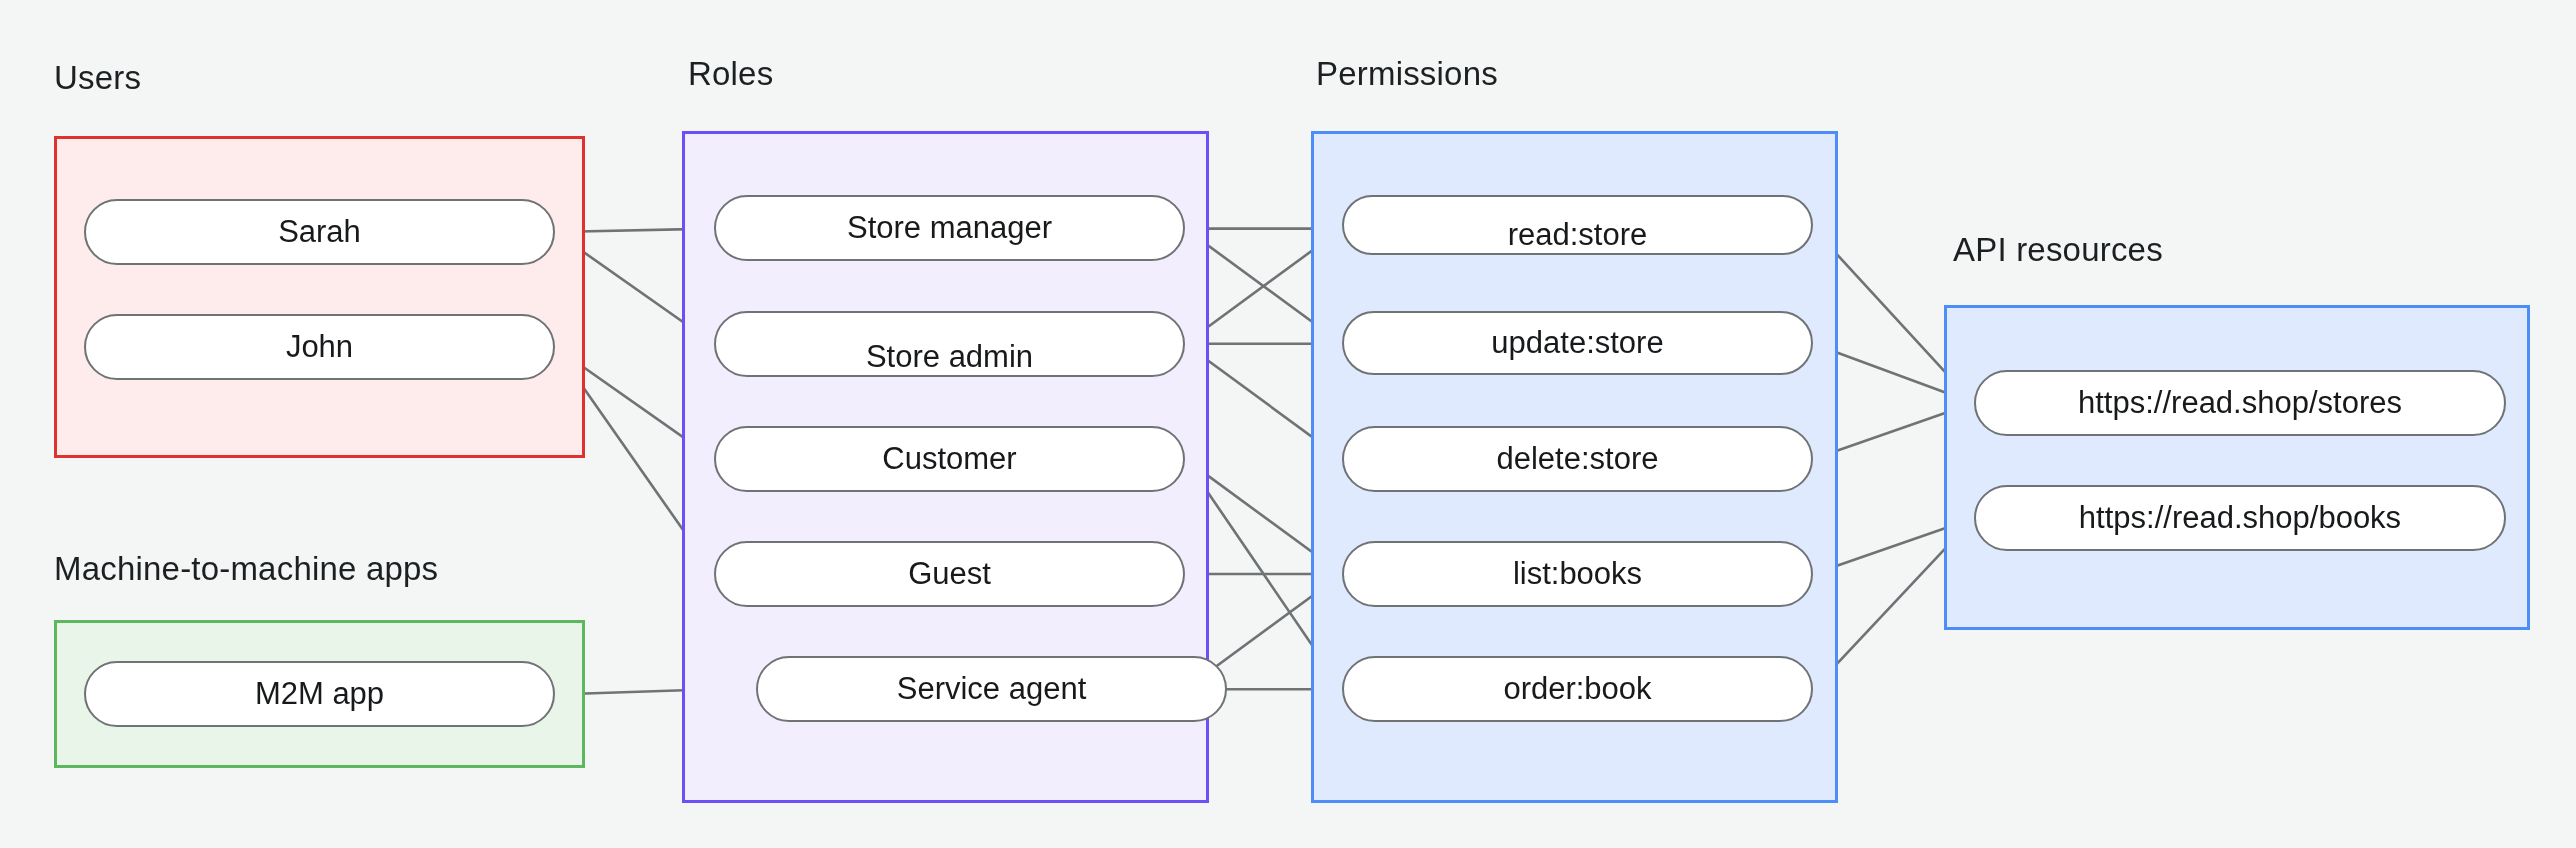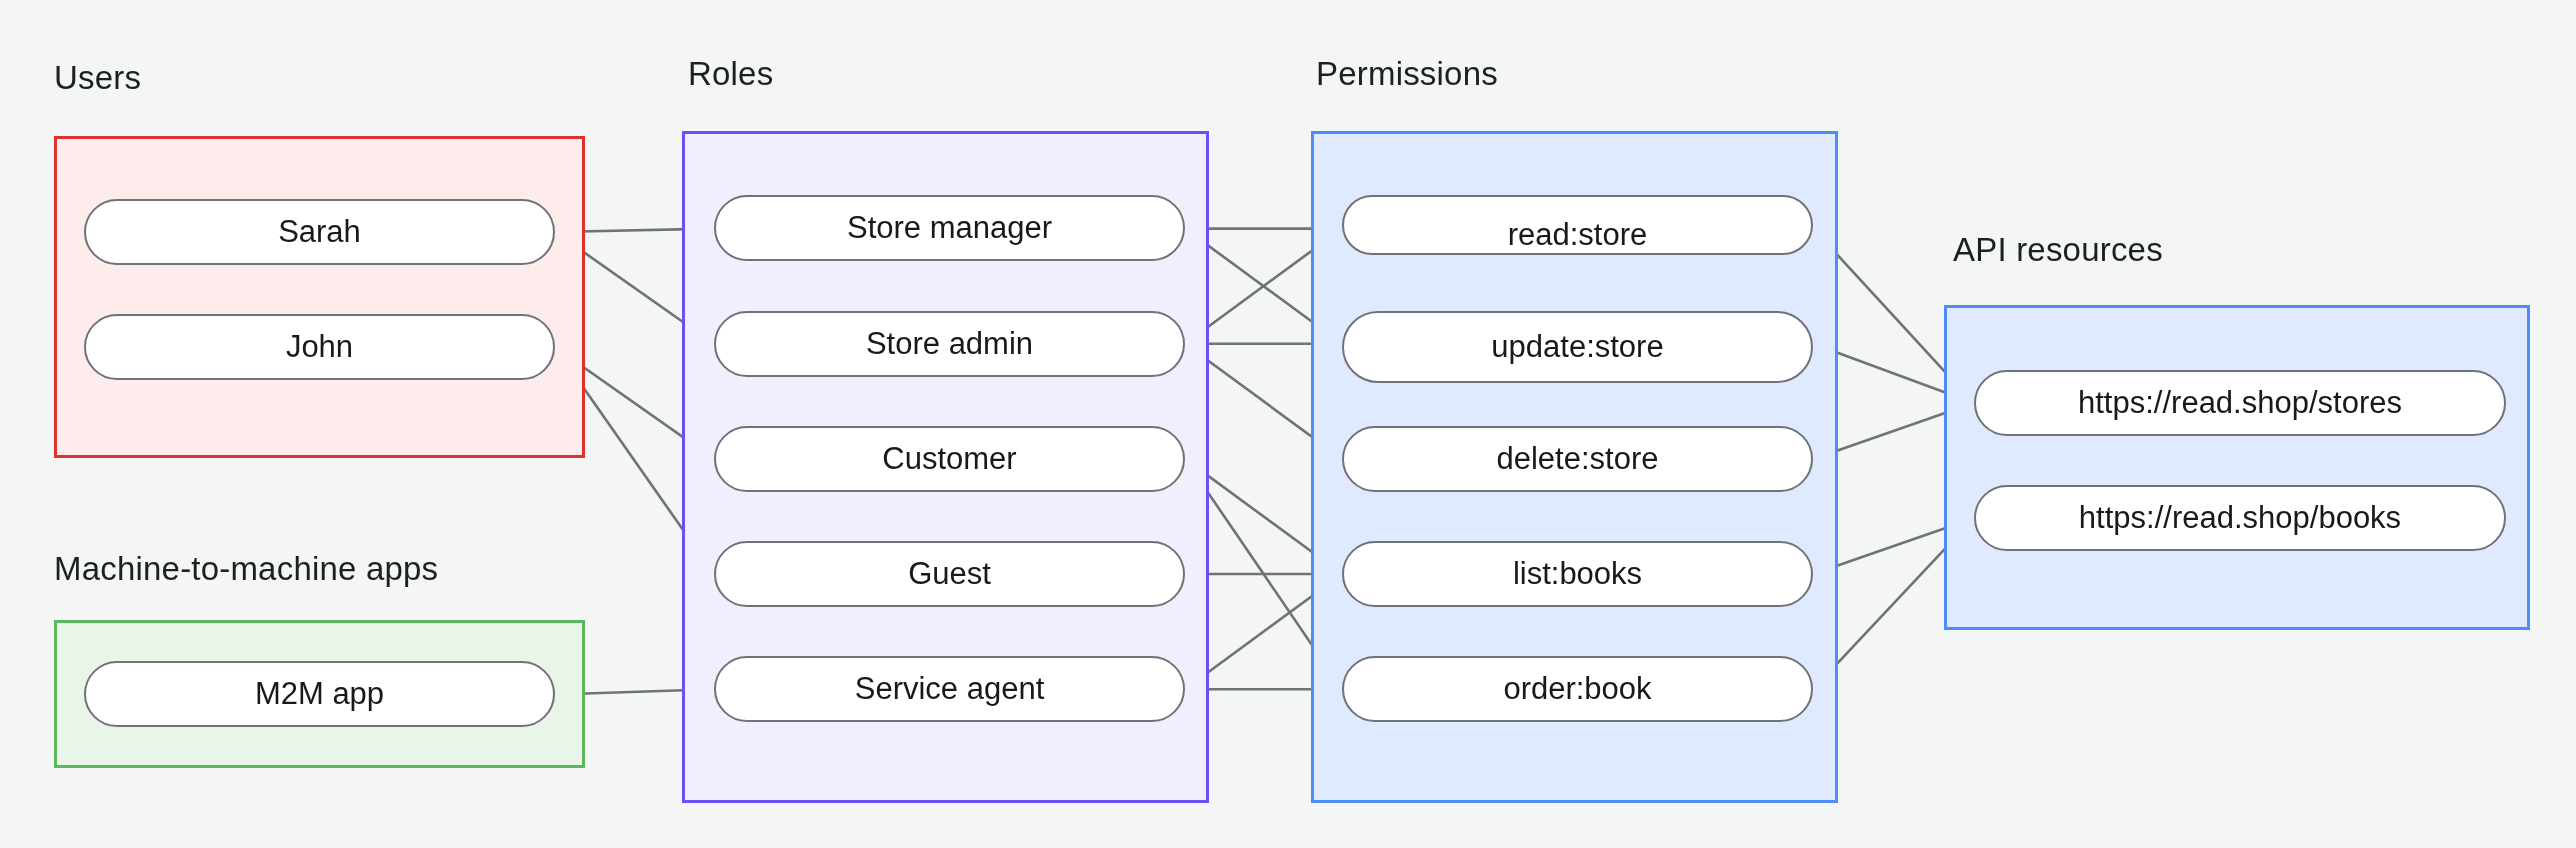--- a/index.html
+++ b/index.html
@@ -118,36 +118,36 @@
       </div>
       <div class="node" id="node-john" style="left: 84px; top: 314px; width: 471px; height: 66px; border-color: rgb(111, 115, 117); background: rgb(255, 255, 255); color: rgb(23, 25, 27);">
         <span class="node-label">John</span>
       </div>
       <div class="node" id="node-m2m_app" style="left: 84px; top: 661px; width: 471px; height: 66px; border-color: rgb(111, 115, 117); background: rgb(255, 255, 255); color: rgb(23, 25, 27);">
         <span class="node-label">M2M app</span>
       </div>
       <div class="node" id="node-store_manager" style="left: 714px; top: 195px; width: 471px; height: 66px; border-color: rgb(111, 115, 117); background: rgb(255, 255, 255); color: rgb(23, 25, 27);">
         <span class="node-label">Store manager</span>
       </div>
-      <div class="node" id="node-store_admin" style="left: 714px; top: 311px; width: 471px; height: 66px; border-color: rgb(111, 115, 117); background: rgb(255, 255, 255); color: rgb(23, 25, 27);">
+      <div class="node" id="node-store_admin" style="left: 714px; top: 311px; width: 471px; height: 66px; border-color: rgb(111, 115, 117); background: rgb(255, 255, 255); color: rgb(23, 25, 27); align-items: flex-end;">
         <span class="node-label">Store admin</span>
       </div>
       <div class="node" id="node-customer" style="left: 714px; top: 426px; width: 471px; height: 66px; border-color: rgb(111, 115, 117); background: rgb(255, 255, 255); color: rgb(23, 25, 27);">
         <span class="node-label">Customer</span>
       </div>
       <div class="node" id="node-guest" style="left: 714px; top: 541px; width: 471px; height: 66px; border-color: rgb(111, 115, 117); background: rgb(255, 255, 255); color: rgb(23, 25, 27);">
         <span class="node-label">Guest</span>
       </div>
-      <div class="node" id="node-service_agent" style="left: 714px; top: 656px; width: 471px; height: 66px; border-color: rgb(111, 115, 117); background: rgb(255, 255, 255); color: rgb(23, 25, 27);">
+      <div class="node" id="node-service_agent" style="left: 756px; top: 656px; width: 471px; height: 66px; border-color: rgb(111, 115, 117); background: rgb(255, 255, 255); color: rgb(23, 25, 27);">
         <span class="node-label">Service agent</span>
       </div>
       <div class="node" id="node-read_store" style="left: 1342px; top: 195px; width: 471px; height: 60px; border-color: rgb(111, 115, 117); background: rgb(255, 255, 255); color: rgb(23, 25, 27); align-items: flex-end;">
         <span class="node-label">read:store</span>
       </div>
-      <div class="node" id="node-update_store" style="left: 1342px; top: 311px; width: 471px; height: 72px; border-color: rgb(111, 115, 117); background: rgb(255, 255, 255); color: rgb(23, 25, 27);">
+      <div class="node" id="node-update_store" style="left: 1342px; top: 311px; width: 471px; height: 64px; border-color: rgb(111, 115, 117); background: rgb(255, 255, 255); color: rgb(23, 25, 27);">
         <span class="node-label">update:store</span>
       </div>
       <div class="node" id="node-delete_store" style="left: 1342px; top: 426px; width: 471px; height: 66px; border-color: rgb(111, 115, 117); background: rgb(255, 255, 255); color: rgb(23, 25, 27);">
         <span class="node-label">delete:store</span>
       </div>
       <div class="node" id="node-list_books" style="left: 1342px; top: 541px; width: 471px; height: 66px; border-color: rgb(111, 115, 117); background: rgb(255, 255, 255); color: rgb(23, 25, 27); align-items: center;">
         <span class="node-label">list:books</span>
       </div>
       <div class="node" id="node-order_book" style="left: 1342px; top: 656px; width: 471px; height: 66px; border-color: rgb(111, 115, 117); background: rgb(255, 255, 255); color: rgb(23, 25, 27);">
         <span class="node-label">order:book</span>

